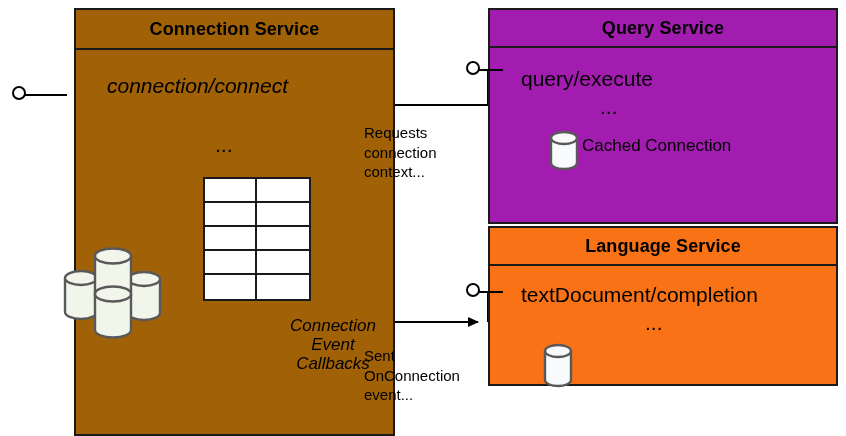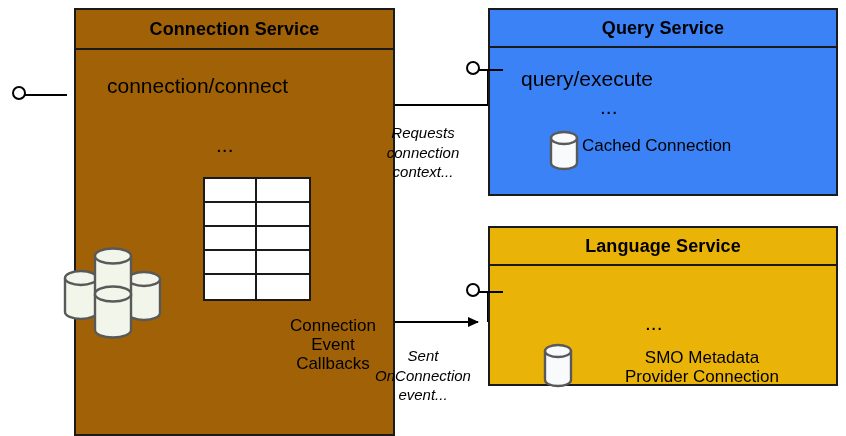--- a/index.html
+++ b/index.html
@@ -10,36 +10,36 @@
   
   .box{position:absolute;box-sizing:border-box;border:2px solid #1a1a1a;}
   .box .hdr{position:absolute;left:0;right:0;top:0;
             display:flex;align-items:center;justify-content:center;
             border-bottom:2px solid #1a1a1a;box-sizing:border-box;
             font-weight:bold;font-size:18px;letter-spacing:.1px;}
   .box .body{position:absolute;left:0;right:0;bottom:0;overflow:hidden;}
 
   #conn-svc{left:34px;top:8px;width:321px;height:428px;background:#a16207;margin-left:40px;}
   #conn-svc .hdr{height:40px;}
-  #conn-svc .body{top:40px;}
+  #conn-svc .body{top:40px;font-style:italic;}
 
-  #query-svc{left:488px;top:8px;width:350px;height:188px;background:#3b82f6;}
+  #query-svc{left:488px;top:8px;width:350px;height:216px;background:#a21caf;}
   #query-svc .hdr{height:38px;}
   #query-svc .body{top:38px;}
 
-  #lang-svc{left:488px;top:226px;width:350px;height:160px;background:#eab308;}
+  #lang-svc{left:488px;top:226px;width:350px;height:160px;background:#f97316;}
   #lang-svc .hdr{height:38px;}
   #lang-svc .body{top:38px;}
 
   
   .op{position:absolute;font-size:21px;line-height:1.0;white-space:nowrap;}
   .ellipsis{position:absolute;font-size:21px;line-height:1.0;}
   .cap{position:absolute;font-size:17px;line-height:1.12;text-align:center;}
-  .ital{position:absolute;font-style:italic;font-size:15px;
-        line-height:1.30;text-align:center;white-space:pre-line;}
+  .ital{position:absolute;font-size:15px;
+        line-height:1.30;text-align:left;white-space:pre-line;}
 
   
   .lolli{position:absolute;height:0;}
   .lolli .stem{position:absolute;left:9px;top:-1px;height:2px;background:#000;}
   .lolli .ball{position:absolute;left:0;top:-9px;width:14px;height:14px;
                border:2px solid #000;border-radius:50%;background:#fff;
                box-sizing:border-box;}
 
   
   .conn{position:absolute;left:0;top:0;width:846px;height:436px;overflow:visible;}
@@ -141,23 +141,22 @@
   </svg>
 
   <div class="lolli" style="left:466px;top:70px;">
     <div class="stem" style="width:28px;"></div>
     <div class="ball"></div>
   </div>
 
   <div class="box" id="lang-svc">
     <div class="hdr">Language Service</div>
     <div class="body">
+      <div class="op" style="left:31px;top:18px;">textDocument/completion</div>
       <div class="ellipsis" style="left:155px;top:46px;">...</div>
-      <div class="cap" style="left:78px;top:82px;width:268px;white-space:pre-line;">SMO Metadata
-Provider Connection</div>
     </div>
   </div>
 
   <svg style="position:absolute;left:540px;top:340px;" width="36" height="52" viewBox="0 0 36 52">
     <g fill="#f9fafc" stroke="#595959" stroke-width="2.4">
       <path d="M5,11 L5,40 a13,6 0 0 0 26,0 L31,11"></path>
       <ellipse cx="18" cy="11" rx="13" ry="6"></ellipse>
     </g>
   </svg>
 

